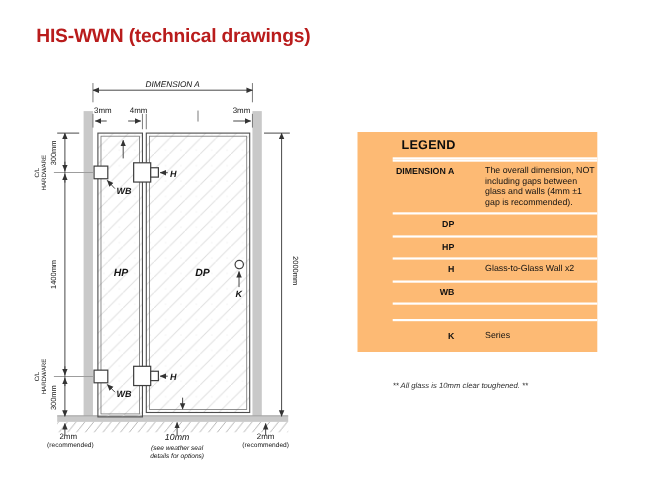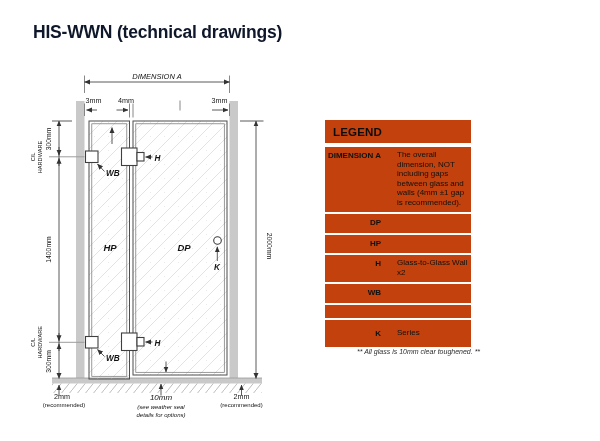--- a/index.html
+++ b/index.html
@@ -1,47 +1,47 @@
 <!DOCTYPE html>
 <html><head>
 <meta charset="utf-8">
 <style>
   html,body{margin:0;padding:0;background:#fff;}
   .screen{position:relative;width:600px;height:441px;background:#ffffff;overflow:hidden;
           font-family:"Liberation Sans",sans-serif;color:#111;}
   .page-title{position:absolute;left:33px;top:22px;font-size:17.5px;font-weight:bold;
-              letter-spacing:-0.2px;color:#0f172a;text-align:right;}
+              letter-spacing:-0.2px;color:#b91c1c;text-align:right;}
   
   svg.drawing{position:absolute;left:0;top:0;font-family:"Liberation Sans",sans-serif;}
   svg .dim{stroke:#474747;stroke-width:0.9;fill:none;}
   svg .ext{stroke:#6a6a6a;stroke-width:0.8;fill:none;}
   svg .gray-tick{stroke:#9d9d9d;stroke-width:1;fill:none;}
   svg .wall{fill:#c9c9c9;}
   svg .panel{fill:url(#glassPat);stroke:#4d4d4d;stroke-width:1;}
   svg .panel-inner{fill:none;stroke:#6f6f6f;stroke-width:0.7;}
   svg .hw{fill:#ffffff;stroke:#3f3f3f;stroke-width:1.1;}
   svg text{fill:#141414;}
   svg .lbl{font-size:7.2px;}
   svg .lbl-sm{font-size:6px;}
   svg .lbl-rot{font-size:6.8px;}
   svg .lbl-tiny{font-size:5.6px;}
   svg .ital{font-style:italic;}
   svg .panel-lbl{font-style:italic;font-weight:bold;font-size:9.5px;}
   svg .hw-lbl{font-style:italic;font-weight:bold;font-size:8.2px;}
   svg .dimA-lbl{font-style:italic;font-size:7.5px;}
   svg .note10{font-style:italic;font-size:8px;}
   
-  .legend{position:absolute;left:325px;top:120px;width:146px;background:#c2410c;}
+  .legend{position:absolute;left:325px;top:120px;width:186px;background:#fdba74;padding-left:32px;}
   .legend-title{font-size:11.5px;font-weight:bold;padding:6px 0 5px 8px;letter-spacing:0.2px;
                 border-bottom:2px solid #ffffff;color:#0d0d0d;}
   .legend-row{display:flex;align-items:flex-start;border-top:2px solid #ffffff;padding:3px 0 5px;}
   .legend-row:first-of-type{border-top:none;}
   .legend-row .term{flex:none;width:56px;text-align:right;font-weight:bold;font-size:8px;
                     line-height:9.5px;padding-top:1px;}
-  .legend-row .desc{margin-left:16px;width:108px;font-size:8px;line-height:9.5px;}
+  .legend-row .desc{margin-left:28px;width:108px;font-size:8px;line-height:9.5px;}
   .legend-row.wb .desc{width:auto;white-space:nowrap;}
   .legend-row.spacer{height:13px;padding:0;}
   .legend-row.krow{padding:8px 0 9px;}
   .legend-footnote{position:absolute;left:357px;top:348px;font-size:7px;font-style:italic;color:#2d2d2d;}
 </style>
 </head>
 <body>
 
 <div class="screen">
 

